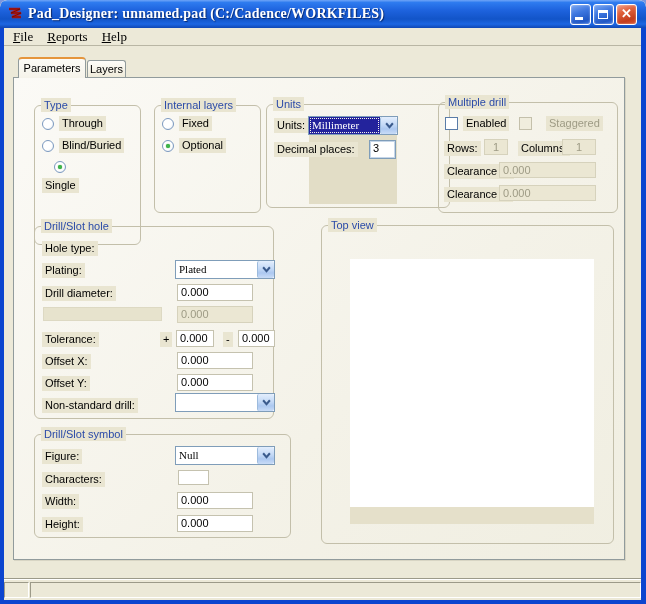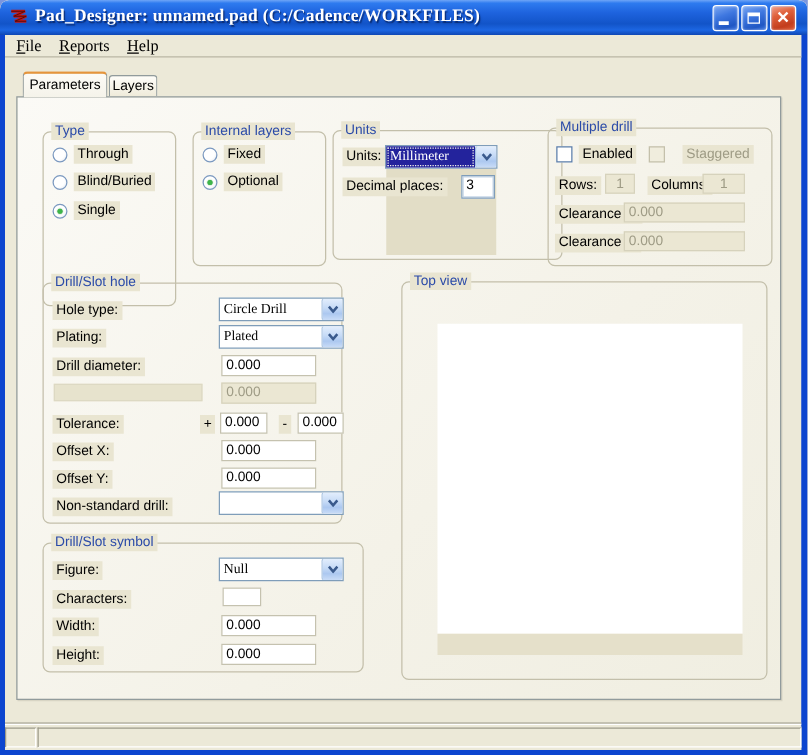--- a/index.html
+++ b/index.html
@@ -142,21 +142,21 @@
     <div class="grp" style="left:20px;top:27px;width:107px;height:140px;">
       <span class="grp-title">Type</span>
       <div class="opt-row" style="left:7px;top:10px;">
         <span class="radio"></span>
         <span class="chip" style="position:static;">Through</span>
       </div>
       <div class="opt-row" style="left:7px;top:32px;">
         <span class="radio"></span>
         <span class="chip" style="position:static;">Blind/Buried</span>
       </div>
-      <div class="opt-row" style="left:7px;top:55px;">
+      <div class="opt-row" style="left:7px;top:55px;flex-direction:column;">
         <span class="radio sel"></span>
         <span class="chip" style="position:static;">Single</span>
       </div>
     </div>
 
     <div class="grp" style="left:140px;top:27px;width:107px;height:108px;">
       <span class="grp-title">Internal layers</span>
       <div class="opt-row" style="left:7px;top:10px;">
         <span class="radio"></span>
         <span class="chip" style="position:static;">Fixed</span>
@@ -200,28 +200,20 @@
       <span class="chip" style="left:5px;top:61px;">Clearance X:</span>
       <div class="dfield" style="left:60px;top:59px;width:97px;height:16px;">0.000</div>
       <span class="chip" style="left:5px;top:84px;">Clearance Y:</span>
       <div class="dfield" style="left:60px;top:82px;width:97px;height:16px;">0.000</div>
     </div>
 
     <div class="grp" style="left:20px;top:148px;width:240px;height:193px;">
       <span class="grp-title">Drill/Slot hole</span>
 
       <span class="chip" style="left:7px;top:14px;">Hole type:</span>
-      <div class="combo" style="left:140px;top:11px;width:100px;">
-        <span class="combo-val">Circle Drill</span>
-        <span class="combo-btn">
-          <svg class="chev" viewBox="0 0 8 6">
-              <path d="M1 1 L4 4.5 L7 1" stroke="#3A5A8C" stroke-width="1.8" fill="none"></path>
-            </svg>
-        </span>
-      </div>
 
       <span class="chip" style="left:7px;top:36px;">Plating:</span>
       <div class="combo" style="left:140px;top:33px;width:100px;">
         <span class="combo-val">Plated</span>
         <span class="combo-btn">
           <svg class="chev" viewBox="0 0 8 6">
               <path d="M1 1 L4 4.5 L7 1" stroke="#3A5A8C" stroke-width="1.8" fill="none"></path>
             </svg>
         </span>
       </div>

